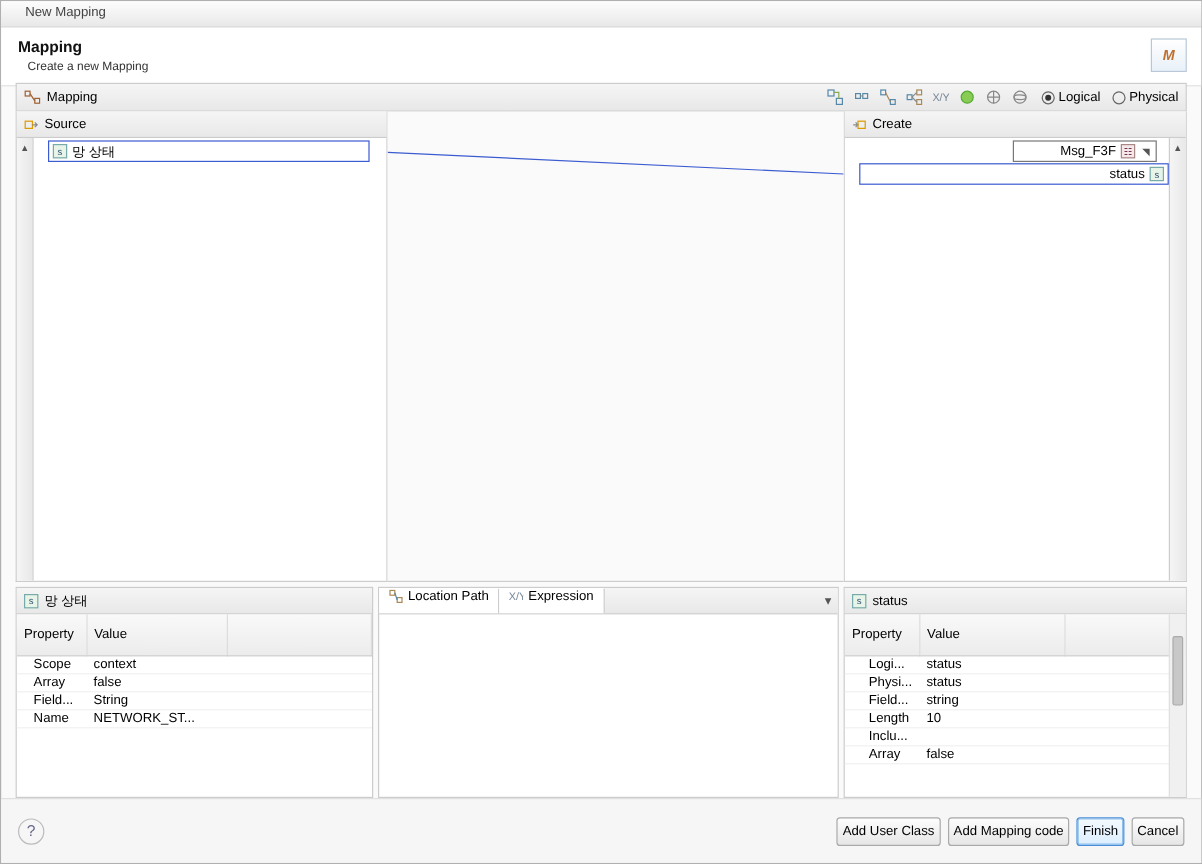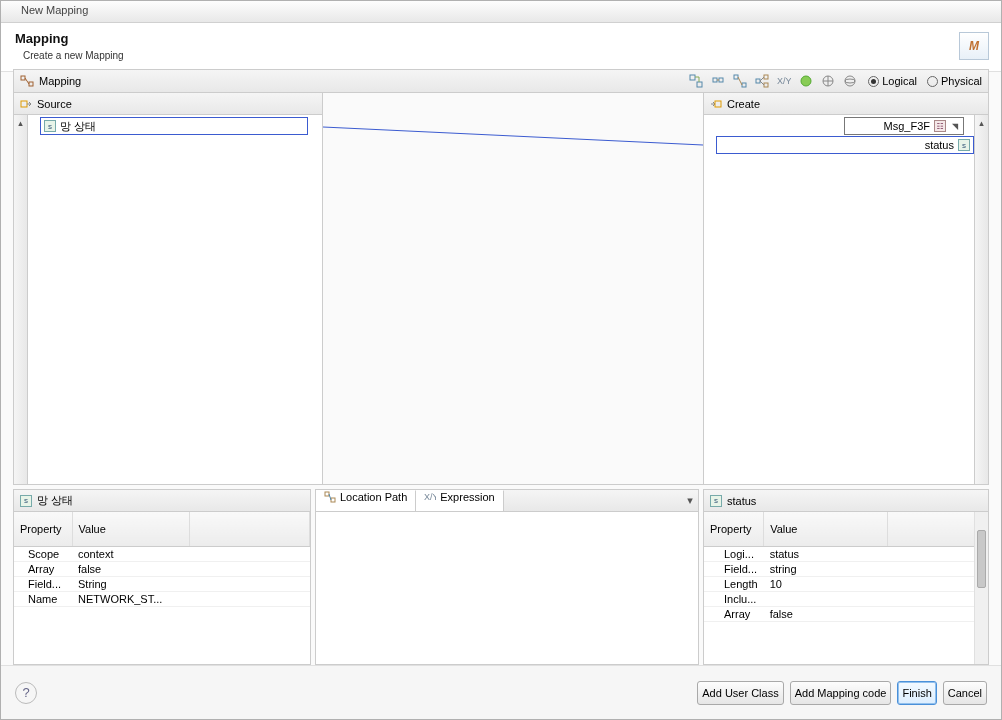--- a/index.html
+++ b/index.html
@@ -278,20 +278,25 @@
             <th>Property</th>
             <th>Value</th>
             <th style="width:100px"></th>
           </tr>
           <tr>
                 <td class="indent">Logi...</td>
                 <td>status</td>
                 <td></td>
               </tr>
           <tr>
+                <td class="indent">Physi...</td>
+                <td>status</td>
+                <td></td>
+              </tr>
+          <tr>
                 <td class="indent">Field...</td>
                 <td>string</td>
                 <td></td>
               </tr>
           <tr>
                 <td>Length</td>
                 <td>10</td>
                 <td></td>
               </tr>
           <tr>

